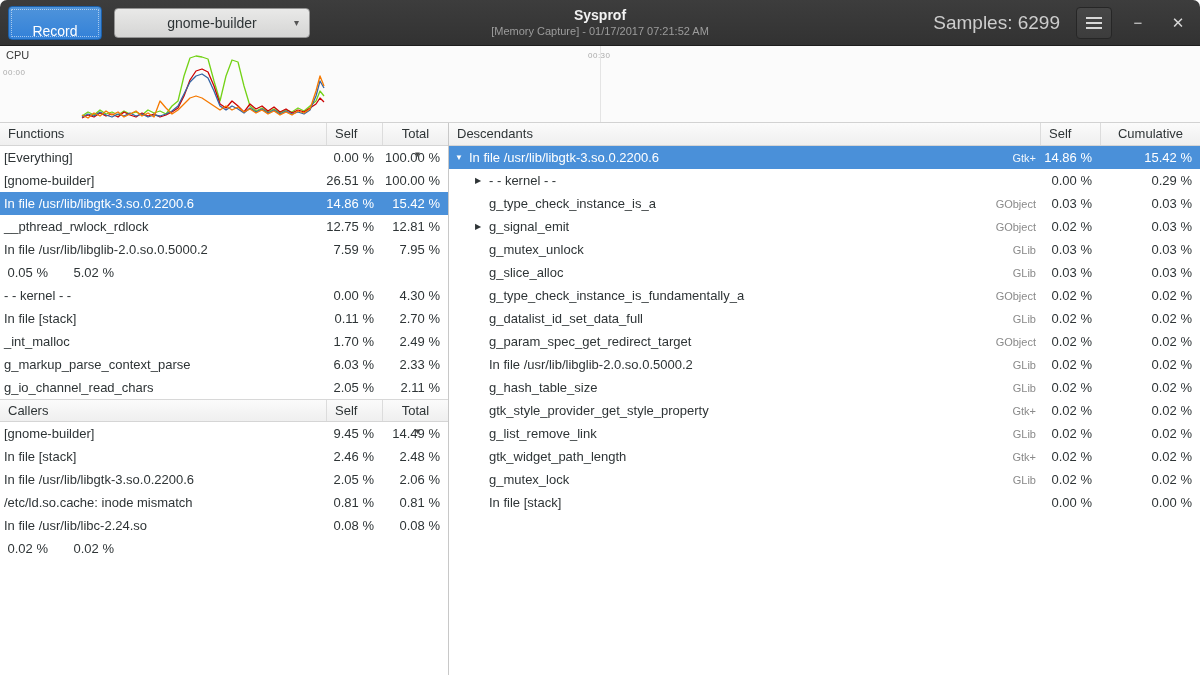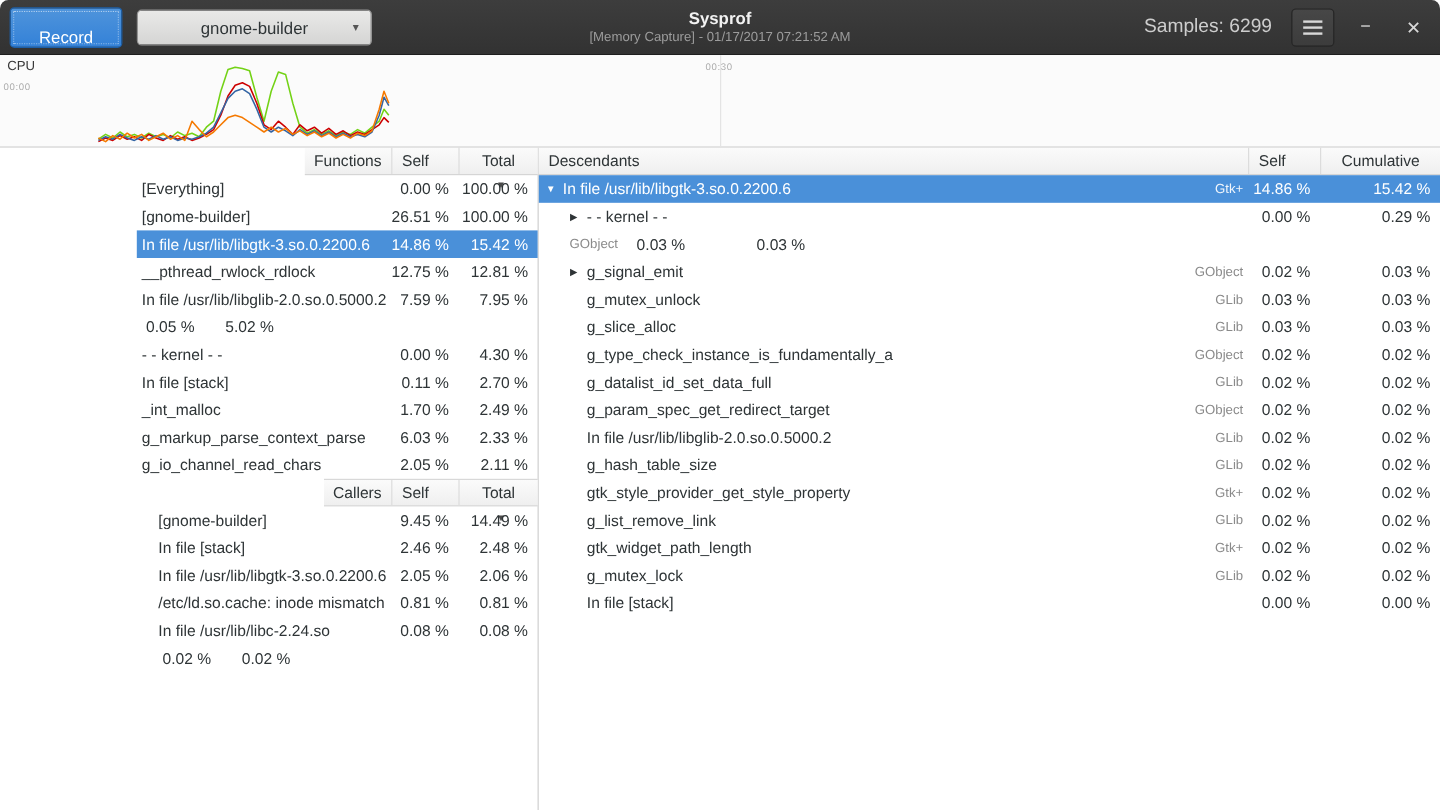--- a/index.html
+++ b/index.html
@@ -17,41 +17,41 @@
     outline:1px dotted rgba(255,255,255,.55); outline-offset:-4px; }
   .process-select { height:30px; width:196px; margin-left:12px; position:relative; cursor:pointer;
     display:flex; align-items:center; justify-content:center;
     background:linear-gradient(#e9e9e8,#d5d5d4); border:1px solid #939393; border-radius:4px;
     color:#2e3436; font-size:14px; font-family:inherit; }
   .process-select .caret { position:absolute; right:10px; font-size:10px; color:#555; }
   .titlebox { position:absolute; left:50%; top:6px; transform:translateX(-50%); text-align:center; }
   .title { font-size:14px; font-weight:bold; color:#f2f2f2; line-height:18px; }
   .subtitle { font-size:11px; color:#9c9c9c; line-height:14px; }
   .hb-right { margin-left:auto; display:flex; align-items:center; }
-  .samples { font-size:16px; color:#cdcdcd; margin-right:16px; }
+  .samples { font-size:19px; color:#cdcdcd; margin-right:16px; }
   .menu-btn { width:36px; height:32px; cursor:pointer;
     background:linear-gradient(#474747,#3c3c3c); border:1px solid #262626; border-radius:4px;
     display:flex; align-items:center; justify-content:center; }
   .hamburger { width:16px; height:12px; border-top:2px solid #d8d8d8; border-bottom:2px solid #d8d8d8; position:relative; }
   .hamburger::after { content:""; position:absolute; left:0; right:0; top:3px; height:2px; background:#d8d8d8; }
   .win-btn { width:28px; height:28px; margin-left:12px; background:none; border:none; cursor:pointer;
     color:#d8d8d8; font-size:15px; display:flex; align-items:center; justify-content:center; font-family:inherit; }
 
   
   .graph { flex:0 0 77px; height:77px; position:relative; background:#fbfbfb; border-bottom:1px solid #d2d2d2; }
   .graph svg { position:absolute; left:0; top:0; width:1200px; height:77px; }
   .gridline { position:absolute; left:600px; top:0; bottom:0; width:1px; background:#e4e4e4; }
   .cpu-label { position:absolute; top:3px; left:6px; font-size:11px; color:#3a3a3a; }
   .tick { position:absolute; font-size:8px; color:#ababab; letter-spacing:.5px; }
   .t0 { top:22px; left:3px; }
   .t30 { top:5px; left:588px; }
 
   
   .main { flex:1; display:flex; min-height:0; }
-  .panel-left { flex:0 0 449px; width:449px; border-right:1px solid #c8c8c8; display:flex; flex-direction:column; background:#fff;align-items:flex-end; }
+  .panel-left { flex:0 0 449px; width:449px; border-right:1px solid #c8c8c8; display:flex; flex-direction:column; background:#fff; }
   .panel-right { flex:1; display:flex; flex-direction:column; background:#fff; }
 
   .thead { flex:0 0 23px; height:23px; display:flex; background:linear-gradient(#fbfbfb,#efefef);
     border-bottom:1px solid #d5d5d5; font-size:13px; color:#2e3436; }
   .thead.mid { border-top:1px solid #d8d8d8; }
   .hcell { line-height:21px; padding:0 8px; cursor:pointer; white-space:nowrap; }
   .hname { flex:1; }
   .hself { width:56px; border-left:1px solid #dcdcdc; }
   .htotal { width:66px; border-left:1px solid #dcdcdc; display:flex; align-items:center; justify-content:space-between;flex-direction:column; }
   .panel-right .hself { width:60px; }
@@ -241,20 +241,24 @@
           <div class="trow">
             <span class="name" style="padding-left: 26px;">
               <span class="expander">▶</span>
               <span class="nm">- - kernel - -</span>
             </span>
             <span class="lib"></span>
             <span class="num">0.00 %</span>
             <span class="num total">0.29 %</span>
           </div>
           <div class="trow">
+            <span class="name" style="padding-left: 26px;">
+              <span class="expander"></span>
+              <span class="nm">g_type_check_instance_is_a</span>
+            </span>
             <span class="lib">GObject</span>
             <span class="num">0.03 %</span>
             <span class="num total">0.03 %</span>
           </div>
           <div class="trow">
             <span class="name" style="padding-left: 26px;">
               <span class="expander">▶</span>
               <span class="nm">g_signal_emit</span>
             </span>
             <span class="lib">GObject</span>

